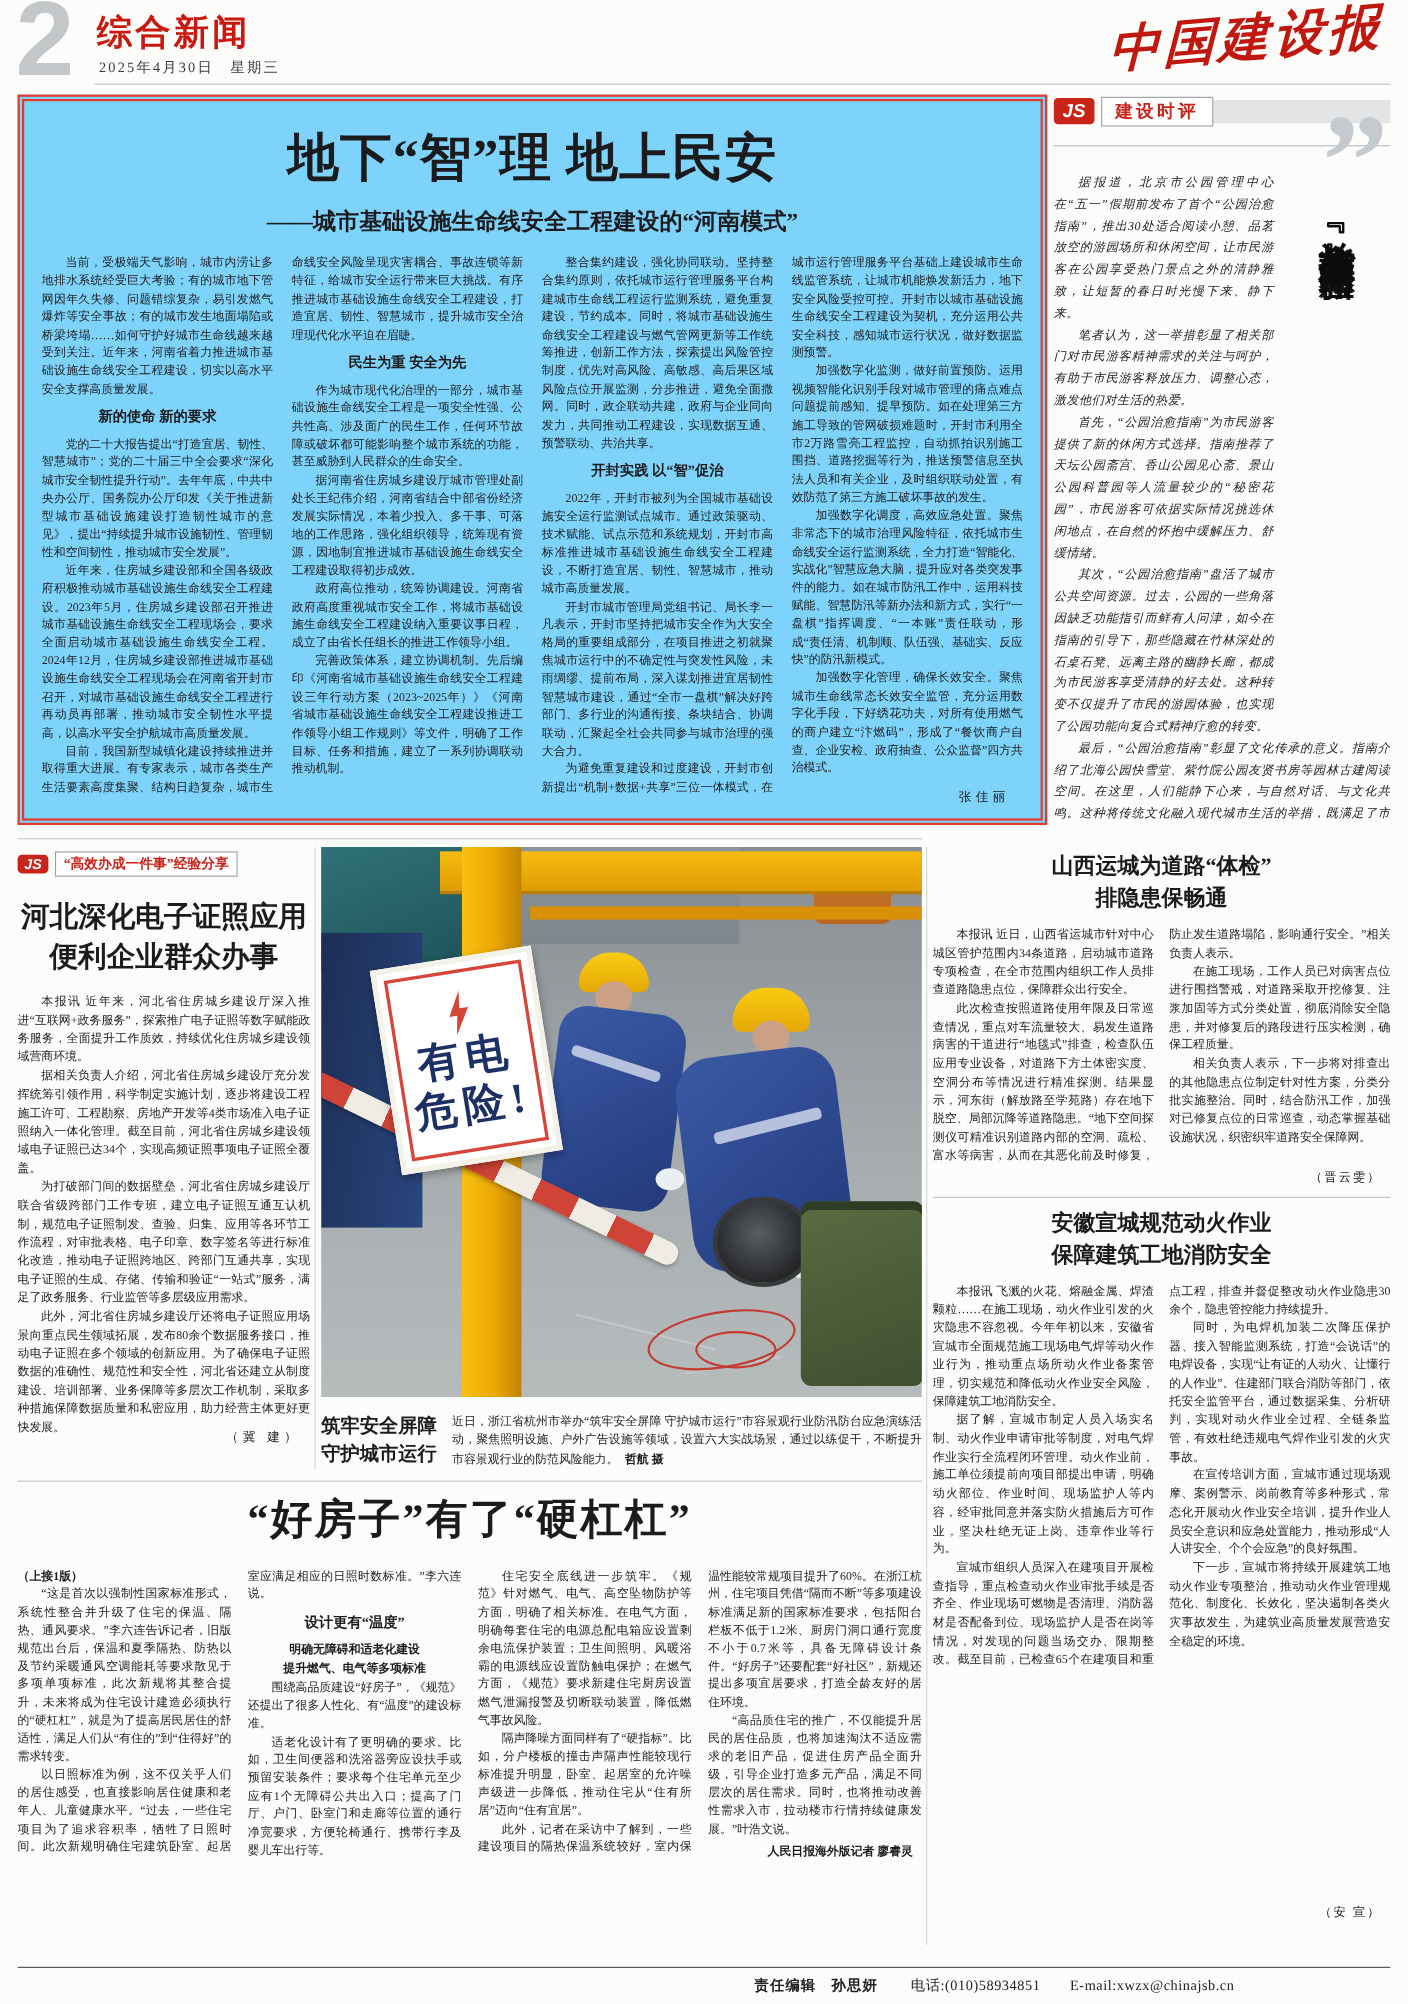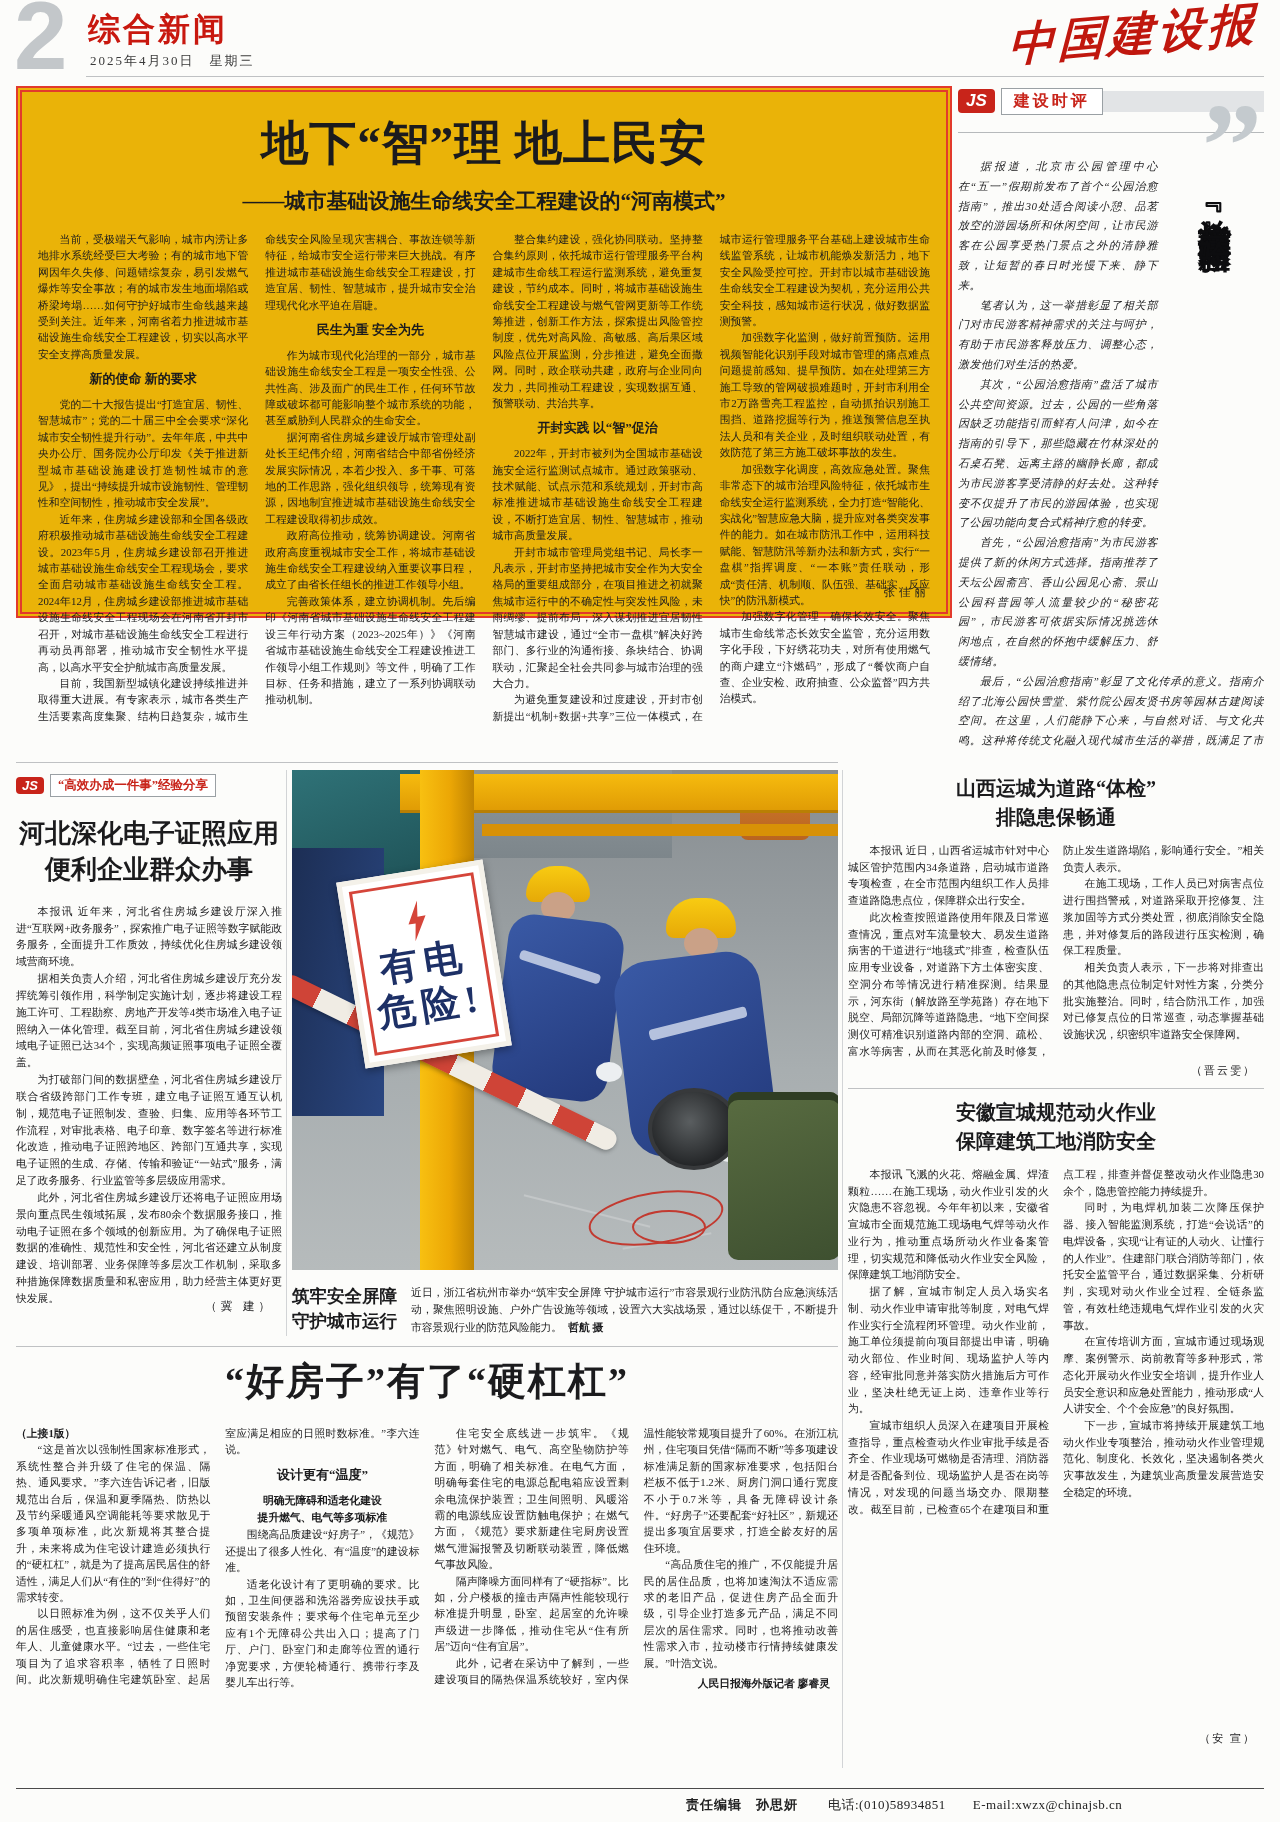--- a/index.html
+++ b/index.html
@@ -11,32 +11,32 @@
   
   .pagenum{position:absolute;left:14px;top:-12px;font-size:96px;font-weight:700;line-height:1;
            color:#c3c7ca;font-family:"Liberation Sans",sans-serif;}
   .section-title{position:absolute;left:88px;top:8px;font-size:32px;font-weight:900;
                  color:#c8180f;letter-spacing:3px;}
   .dateline{position:absolute;left:90px;top:52px;font-size:13px;color:#3a3a3a;letter-spacing:2px;}
   .masthead{position:absolute;right:22px;top:0px;font-size:46px;font-weight:700;font-style:italic;
             color:#c0170e;transform:rotate(-5deg) skewX(-6deg);letter-spacing:4px;line-height:1.5;}
 
   
-  .main-box{position:absolute;left:16px;top:86px;width:936px;height:532px;background:#eab308;
+  .main-box{position:absolute;left:16px;top:86px;width:936px;height:664px;background:#7dd3fc;
             border:6px double #e23a2c;box-sizing:border-box;padding:8px 16px;}
   .main-title{text-align:center;font-size:47px;font-weight:900;letter-spacing:1px;margin-top:12px;}
   .main-sub{text-align:center;font-size:21px;font-weight:700;margin-top:12px;}
   .main-cols{margin-top:16px;column-count:4;column-gap:17px;text-align:justify;
              font-size:10.8px;line-height:1.52;height:498px;overflow:hidden;}
   .para{margin:0;text-indent:2em;}
   .noindent{margin:0;text-indent:0;font-weight:700;}
   .subhead{font-weight:700;text-align:center;font-size:13px;margin:7px 0;text-indent:0;}
   .subline{font-weight:700;text-align:center;font-size:10.8px;margin:1px 0;text-indent:0;}
   .flow-byline{text-align:right;font-weight:700;margin-top:4px;padding-right:8px;}
-  .byline-abs{position:absolute;right:16px;bottom:12px;font-size:11.5px;letter-spacing:4px;}
+  .byline-abs{position:absolute;right:28px;bottom:12px;font-size:11.5px;letter-spacing:4px;}
 
   
   .js-col{position:absolute;left:958px;top:86px;width:306px;height:668px;}
   .tag-row{position:relative;display:flex;align-items:center;gap:6px;height:30px;}
   .js-badge{background:#c8241a;color:#fff;font-family:"Liberation Sans",sans-serif;font-weight:700;
             font-style:italic;font-size:17px;padding:2px 8px;border-radius:4px;z-index:2;text-align:center;}
   .tag-label{border:1px solid #9aa0a4;background:#fff;color:#c8241a;font-weight:700;font-size:16px;
              padding:2px 12px;letter-spacing:3px;z-index:2;}
   .tag-bar{position:absolute;left:46px;right:0;top:5px;height:21px;background:#e2e4e6;z-index:1;}
   .big-quote{position:absolute;right:2px;top:30px;font-size:120px;line-height:.5;color:#c4cace;
@@ -163,22 +163,22 @@
       <span class="tag-bar"></span>
     </div>
     <div class="big-quote">”</div>
     <div class="js-body">
       <div class="vt-spacer">
         <div class="vt">『治愈指南』带来游园新体验</div>
       </div>
       <div>
           <p class="para">据报道，北京市公园管理中心在“五一”假期前发布了首个“公园治愈指南”，推出30处适合阅读小憩、品茗放空的游园场所和休闲空间，让市民游客在公园享受热门景点之外的清静雅致，让短暂的春日时光慢下来、静下来。</p>
           <p class="para">笔者认为，这一举措彰显了相关部门对市民游客精神需求的关注与呵护，有助于市民游客释放压力、调整心态，激发他们对生活的热爱。</p>
+          <p class="para">首先，“公园治愈指南”为市民游客提供了新的休闲方式选择。指南推荐了天坛公园斋宫、香山公园见心斋、景山公园科普园等人流量较少的“秘密花园”，市民游客可依据实际情况挑选休闲地点，在自然的怀抱中缓解压力、舒缓情绪。</p>
           <p class="para">其次，“公园治愈指南”盘活了城市公共空间资源。过去，公园的一些角落因缺乏功能指引而鲜有人问津，如今在指南的引导下，那些隐藏在竹林深处的石桌石凳、远离主路的幽静长廊，都成为市民游客享受清静的好去处。这种转变不仅提升了市民的游园体验，也实现了公园功能向复合式精神疗愈的转变。</p>
-          <p class="para">首先，“公园治愈指南”为市民游客提供了新的休闲方式选择。指南推荐了天坛公园斋宫、香山公园见心斋、景山公园科普园等人流量较少的“秘密花园”，市民游客可依据实际情况挑选休闲地点，在自然的怀抱中缓解压力、舒缓情绪。</p>
           <p class="para">最后，“公园治愈指南”彰显了文化传承的意义。指南介绍了北海公园快雪堂、紫竹院公园友贤书房等园林古建阅读空间。在这里，人们能静下心来，与自然对话、与文化共鸣。这种将传统文化融入现代城市生活的举措，既满足了市民对宁静游憩空间的需求，也为城市文化注入了新活力。</p>
         </div>
 
     </div>
   </div>
 
   <div class="rule-h" style="left:16px;top:762px;width:822px;"></div>
   <div class="rule-v" style="left:286px;top:770px;height:566px;"></div>
   <div class="rule-v" style="left:842px;top:770px;height:998px;"></div>
 

